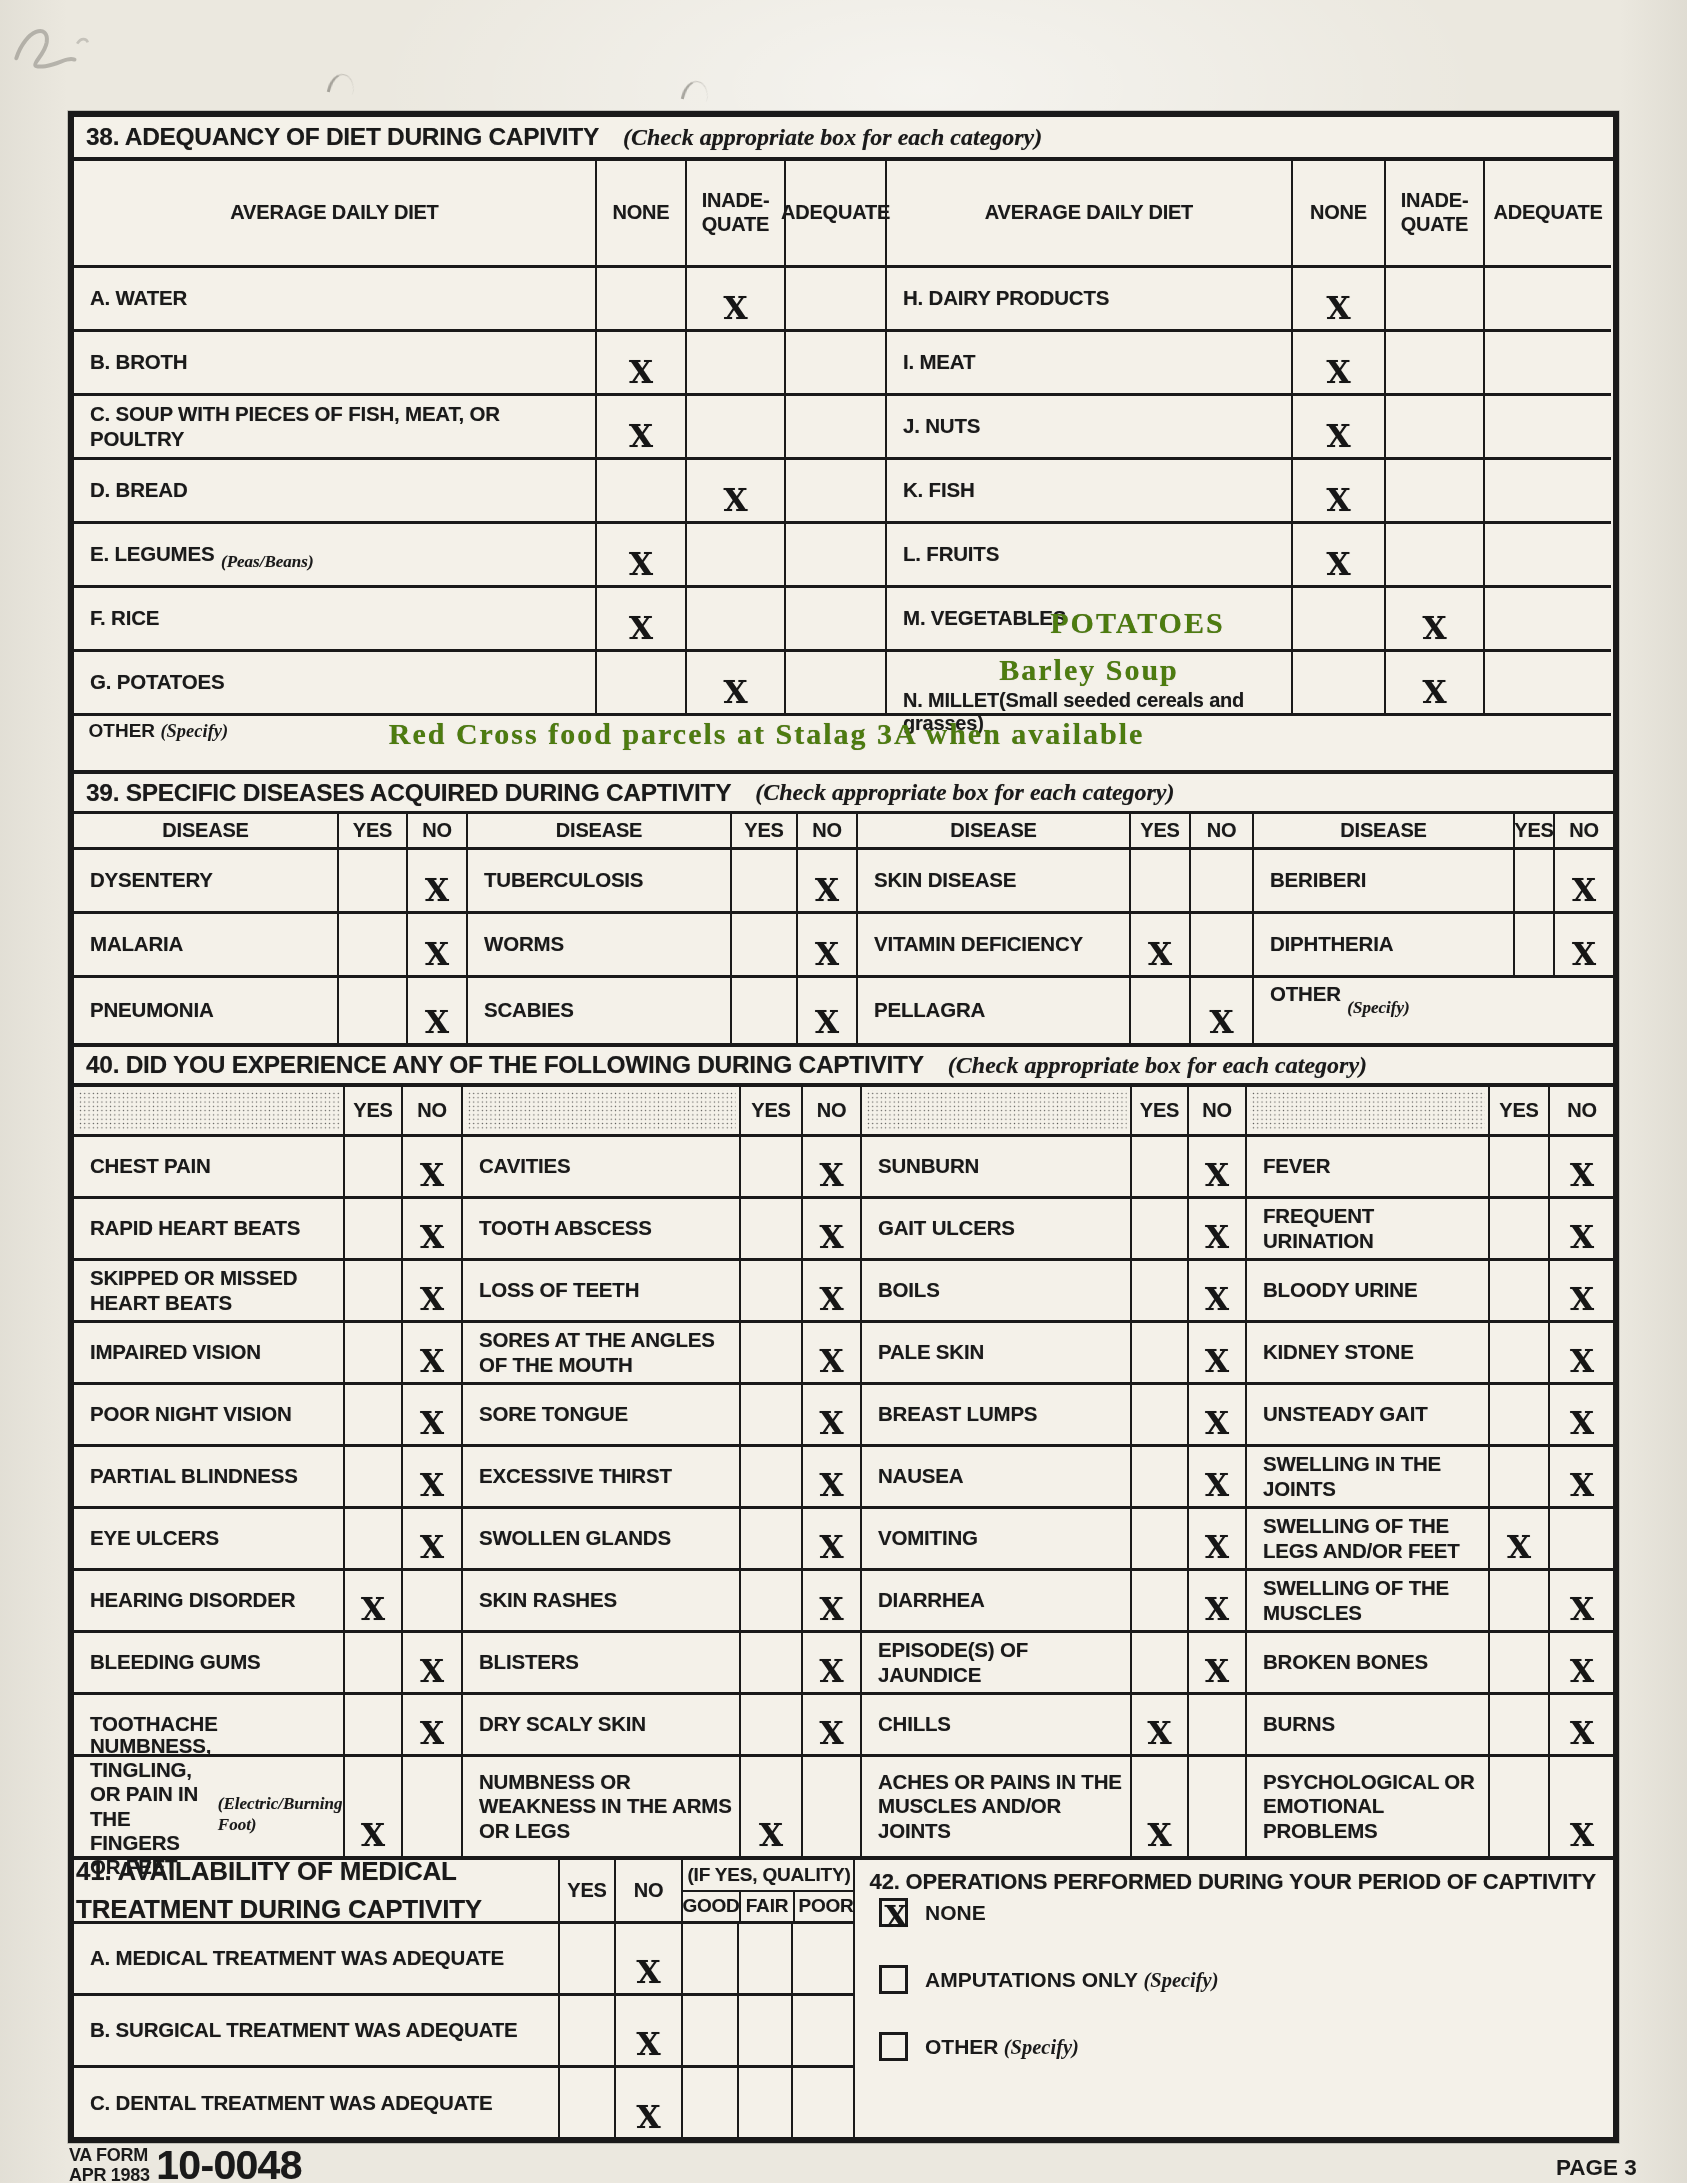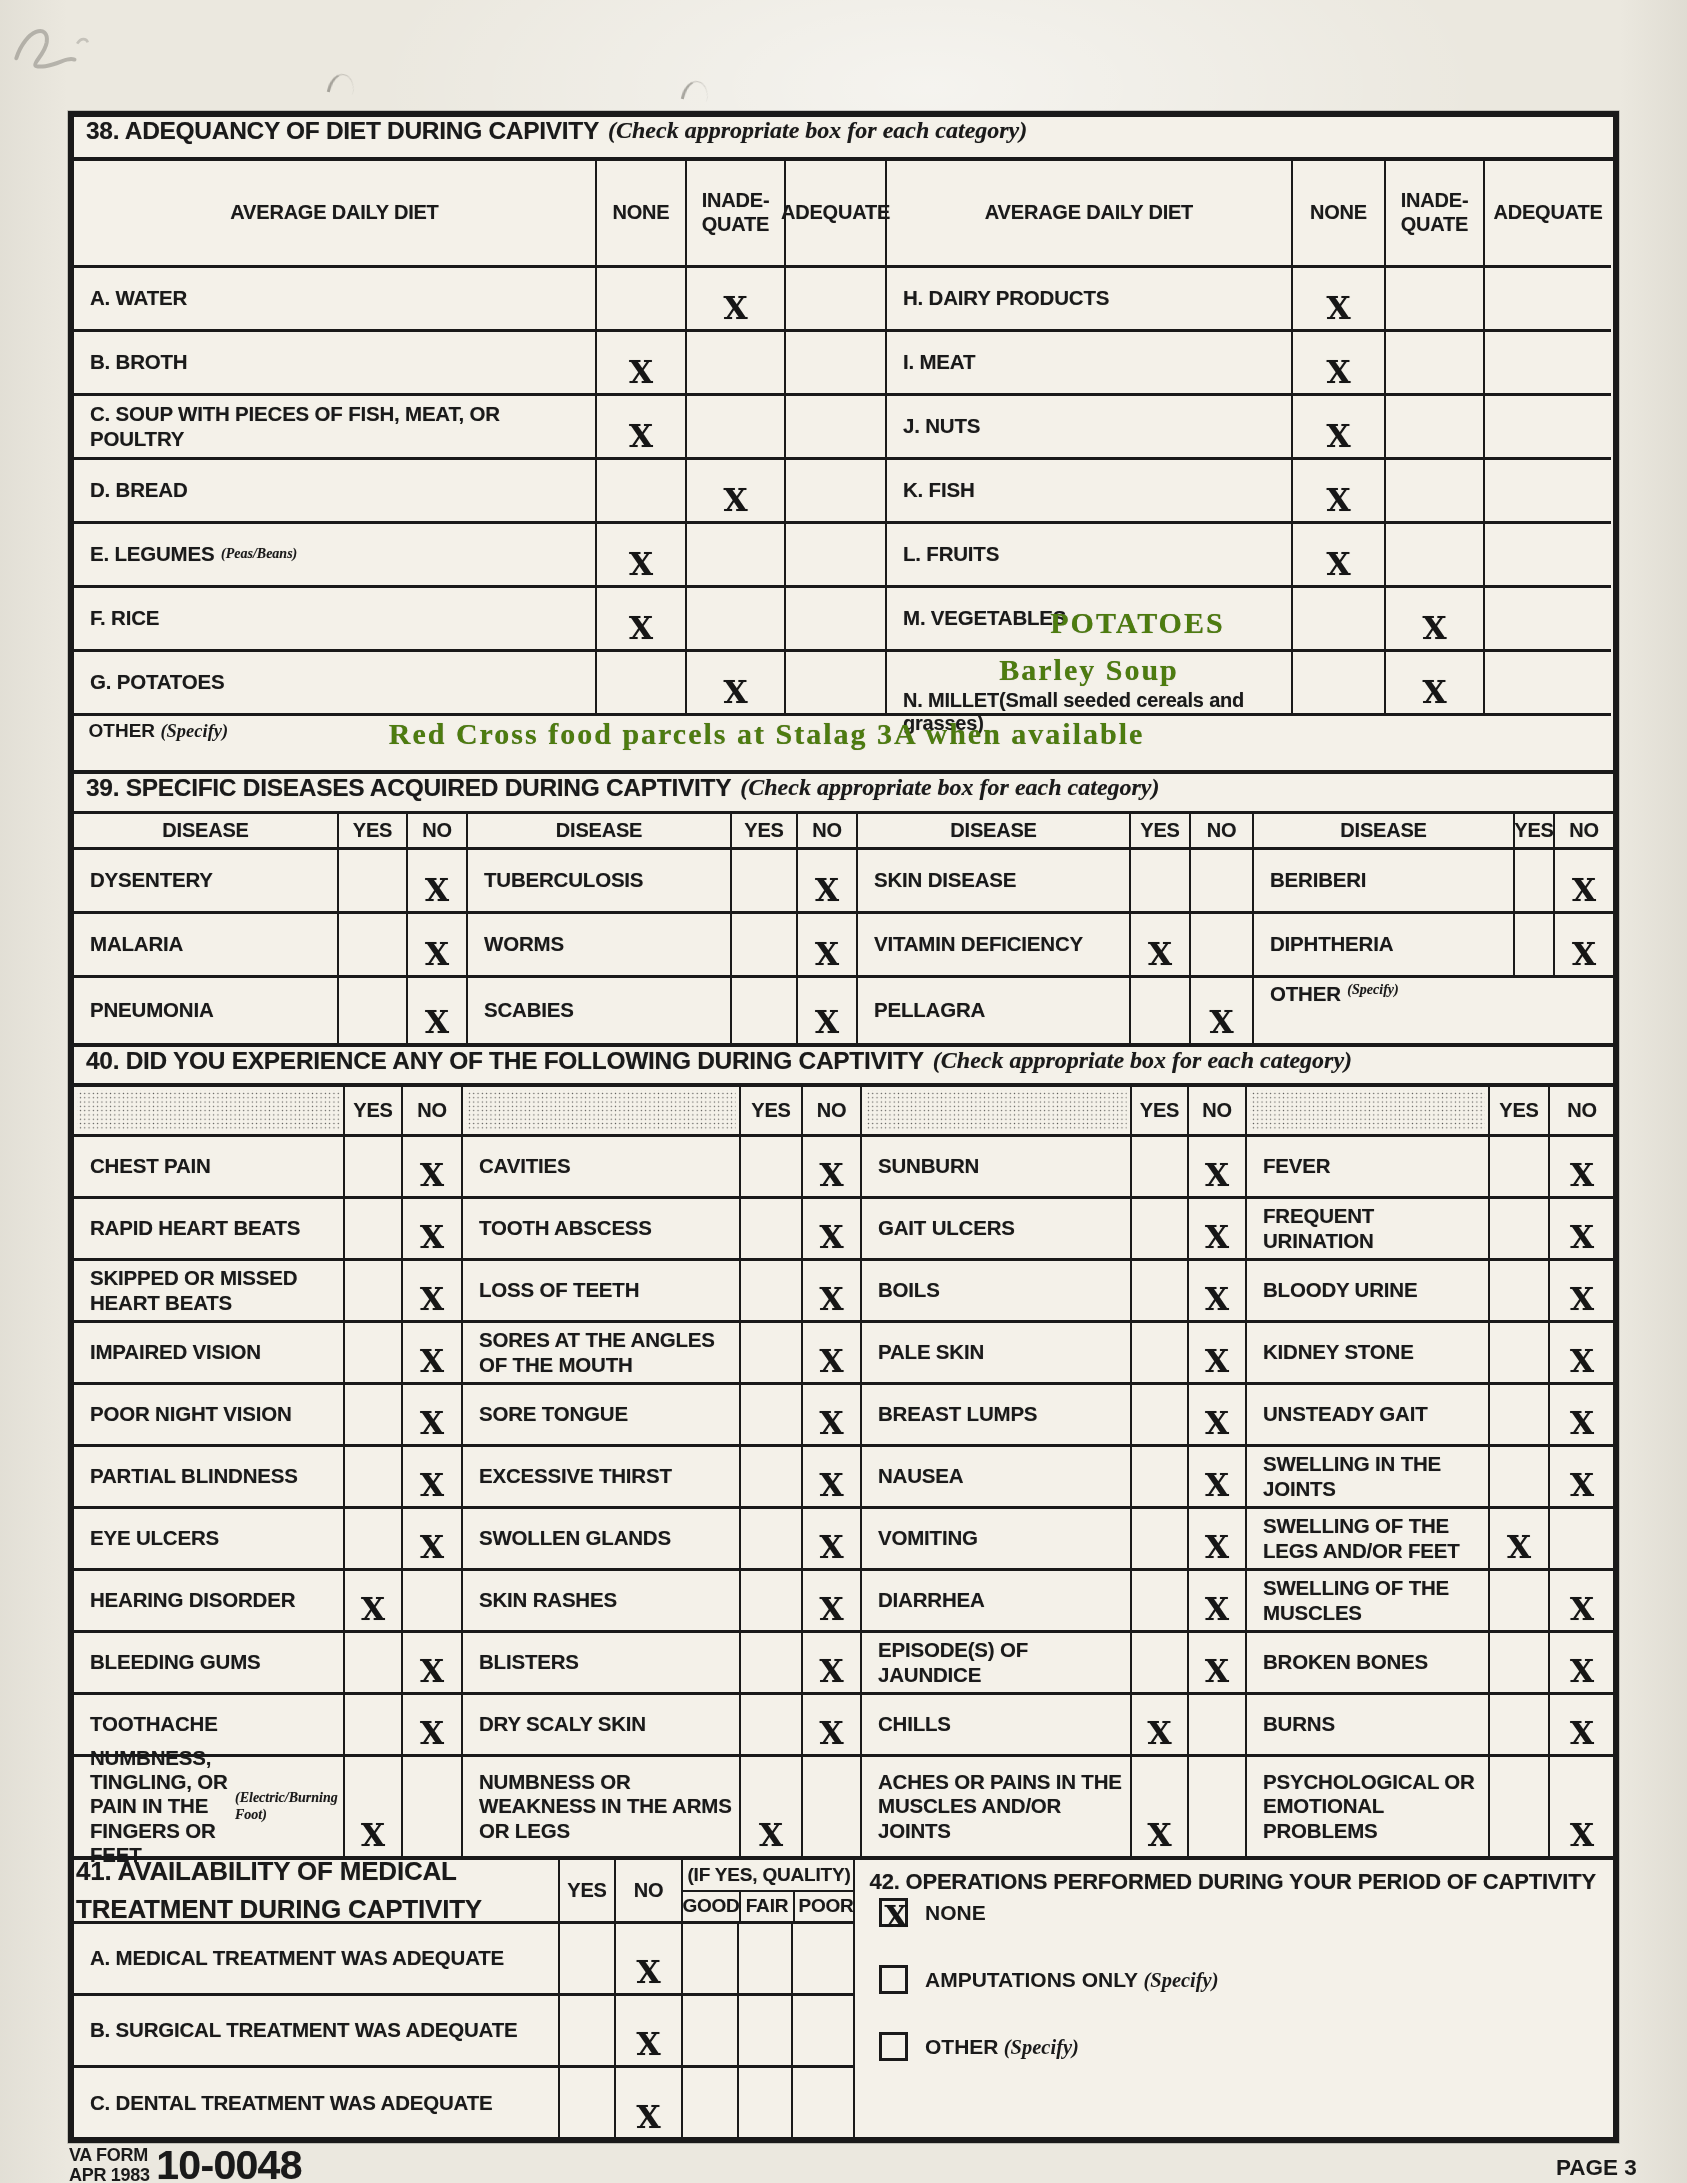--- a/index.html
+++ b/index.html
@@ -29,38 +29,38 @@
     position:absolute;left:68px;top:111px;width:1551px;height:2032px;
     box-sizing:border-box;border:6.6px solid var(--ink);
     background:var(--paper);
     box-shadow:0 0 0 0.7px rgba(0,0,0,.25);
     overflow:hidden;
   }
   .sec{border-top:4.6px solid var(--ink);}
   .sec.first{border-top:none;}
 
   .sec-title{
-    box-sizing:border-box;display:flex;gap:9px;
+    box-sizing:border-box;display:flex;align-items:center;gap:24px;
     padding-left:12px;border-bottom:4px solid var(--ink);
     font-size:24.5px;font-weight:bold;letter-spacing:-0.3px;white-space:nowrap;
     text-shadow:0 0 0.7px rgba(20,20,20,.4);
   }
   .sec-title .note{font-family:"Liberation Serif",serif;font-style:italic;font-weight:bold;font-size:24px;letter-spacing:0;}
 
   .grid{display:grid;box-sizing:border-box;}
   .cell{
     box-sizing:border-box;position:relative;display:flex;
     font-size:20.5px;font-weight:bold;letter-spacing:-0.2px;line-height:1.18;
     text-shadow:0 0 0.7px rgba(20,20,20,.35);
   }
   .bl{border-left:2px solid var(--ink);}
   .bb{border-bottom:3.3px solid var(--ink);}
   .hb{border-bottom:3.3px solid var(--ink);}
   .lab{align-items:center;padding:4px 5.3px 4px 16px;}
-  .lab .note{font-family:"Liberation Serif",serif;font-style:italic;font-size:14px;margin-left:6.6px;letter-spacing:0;}
+  .lab .note{font-family:"Liberation Serif",serif;font-style:italic;font-size:17px;margin-left:6.6px;letter-spacing:0;margin-top:16px;}
   .hdr{align-items:center;justify-content:center;text-align:center;font-size:20px;padding:2.6px;}
   .mark{align-items:flex-end;justify-content:center;padding-bottom:5.3px;}
   .x{
     font-family:"DejaVu Serif","Liberation Serif",serif;font-weight:bold;
     font-size:31px;line-height:1;color:#161616;text-shadow:0 0 0.7px rgba(0,0,0,.5);
   }
   .typed{
     font-family:Liberation Serif, serif;font-weight:bold;
     font-size:30px;letter-spacing:2px;color:#4d7c0f;white-space:nowrap;
     text-shadow:0 0 0.7px rgba(0,0,0,.45);

